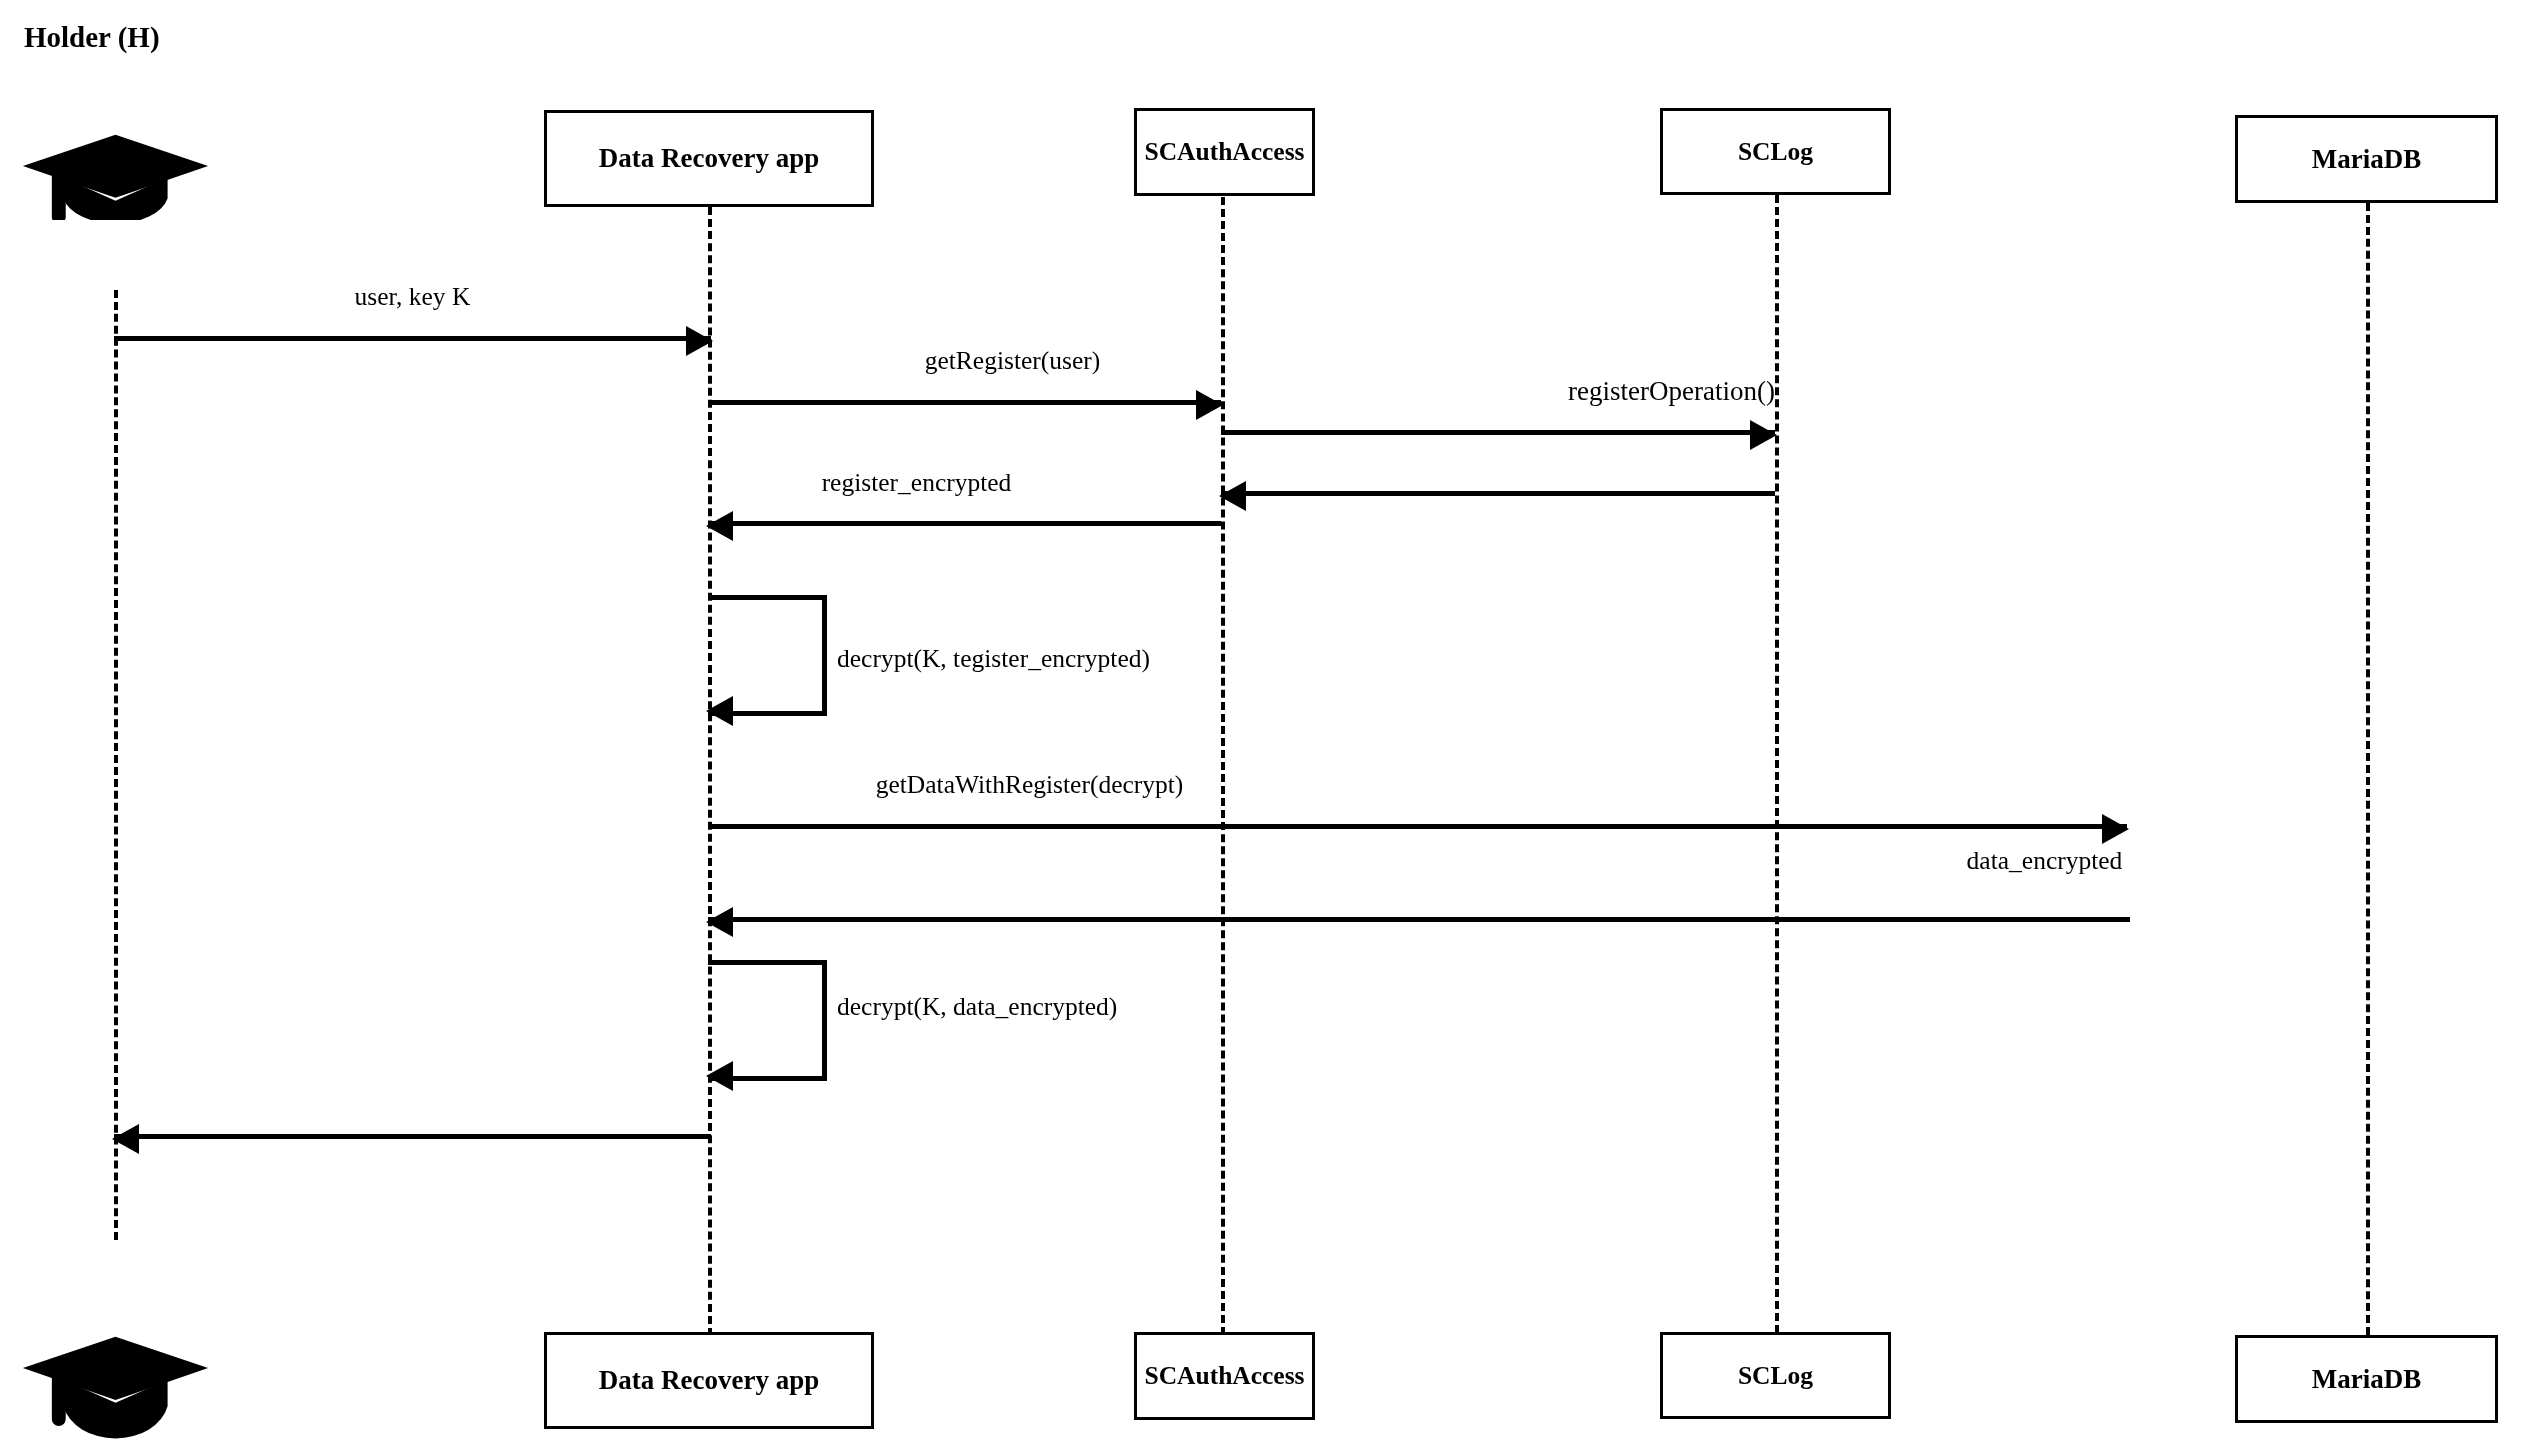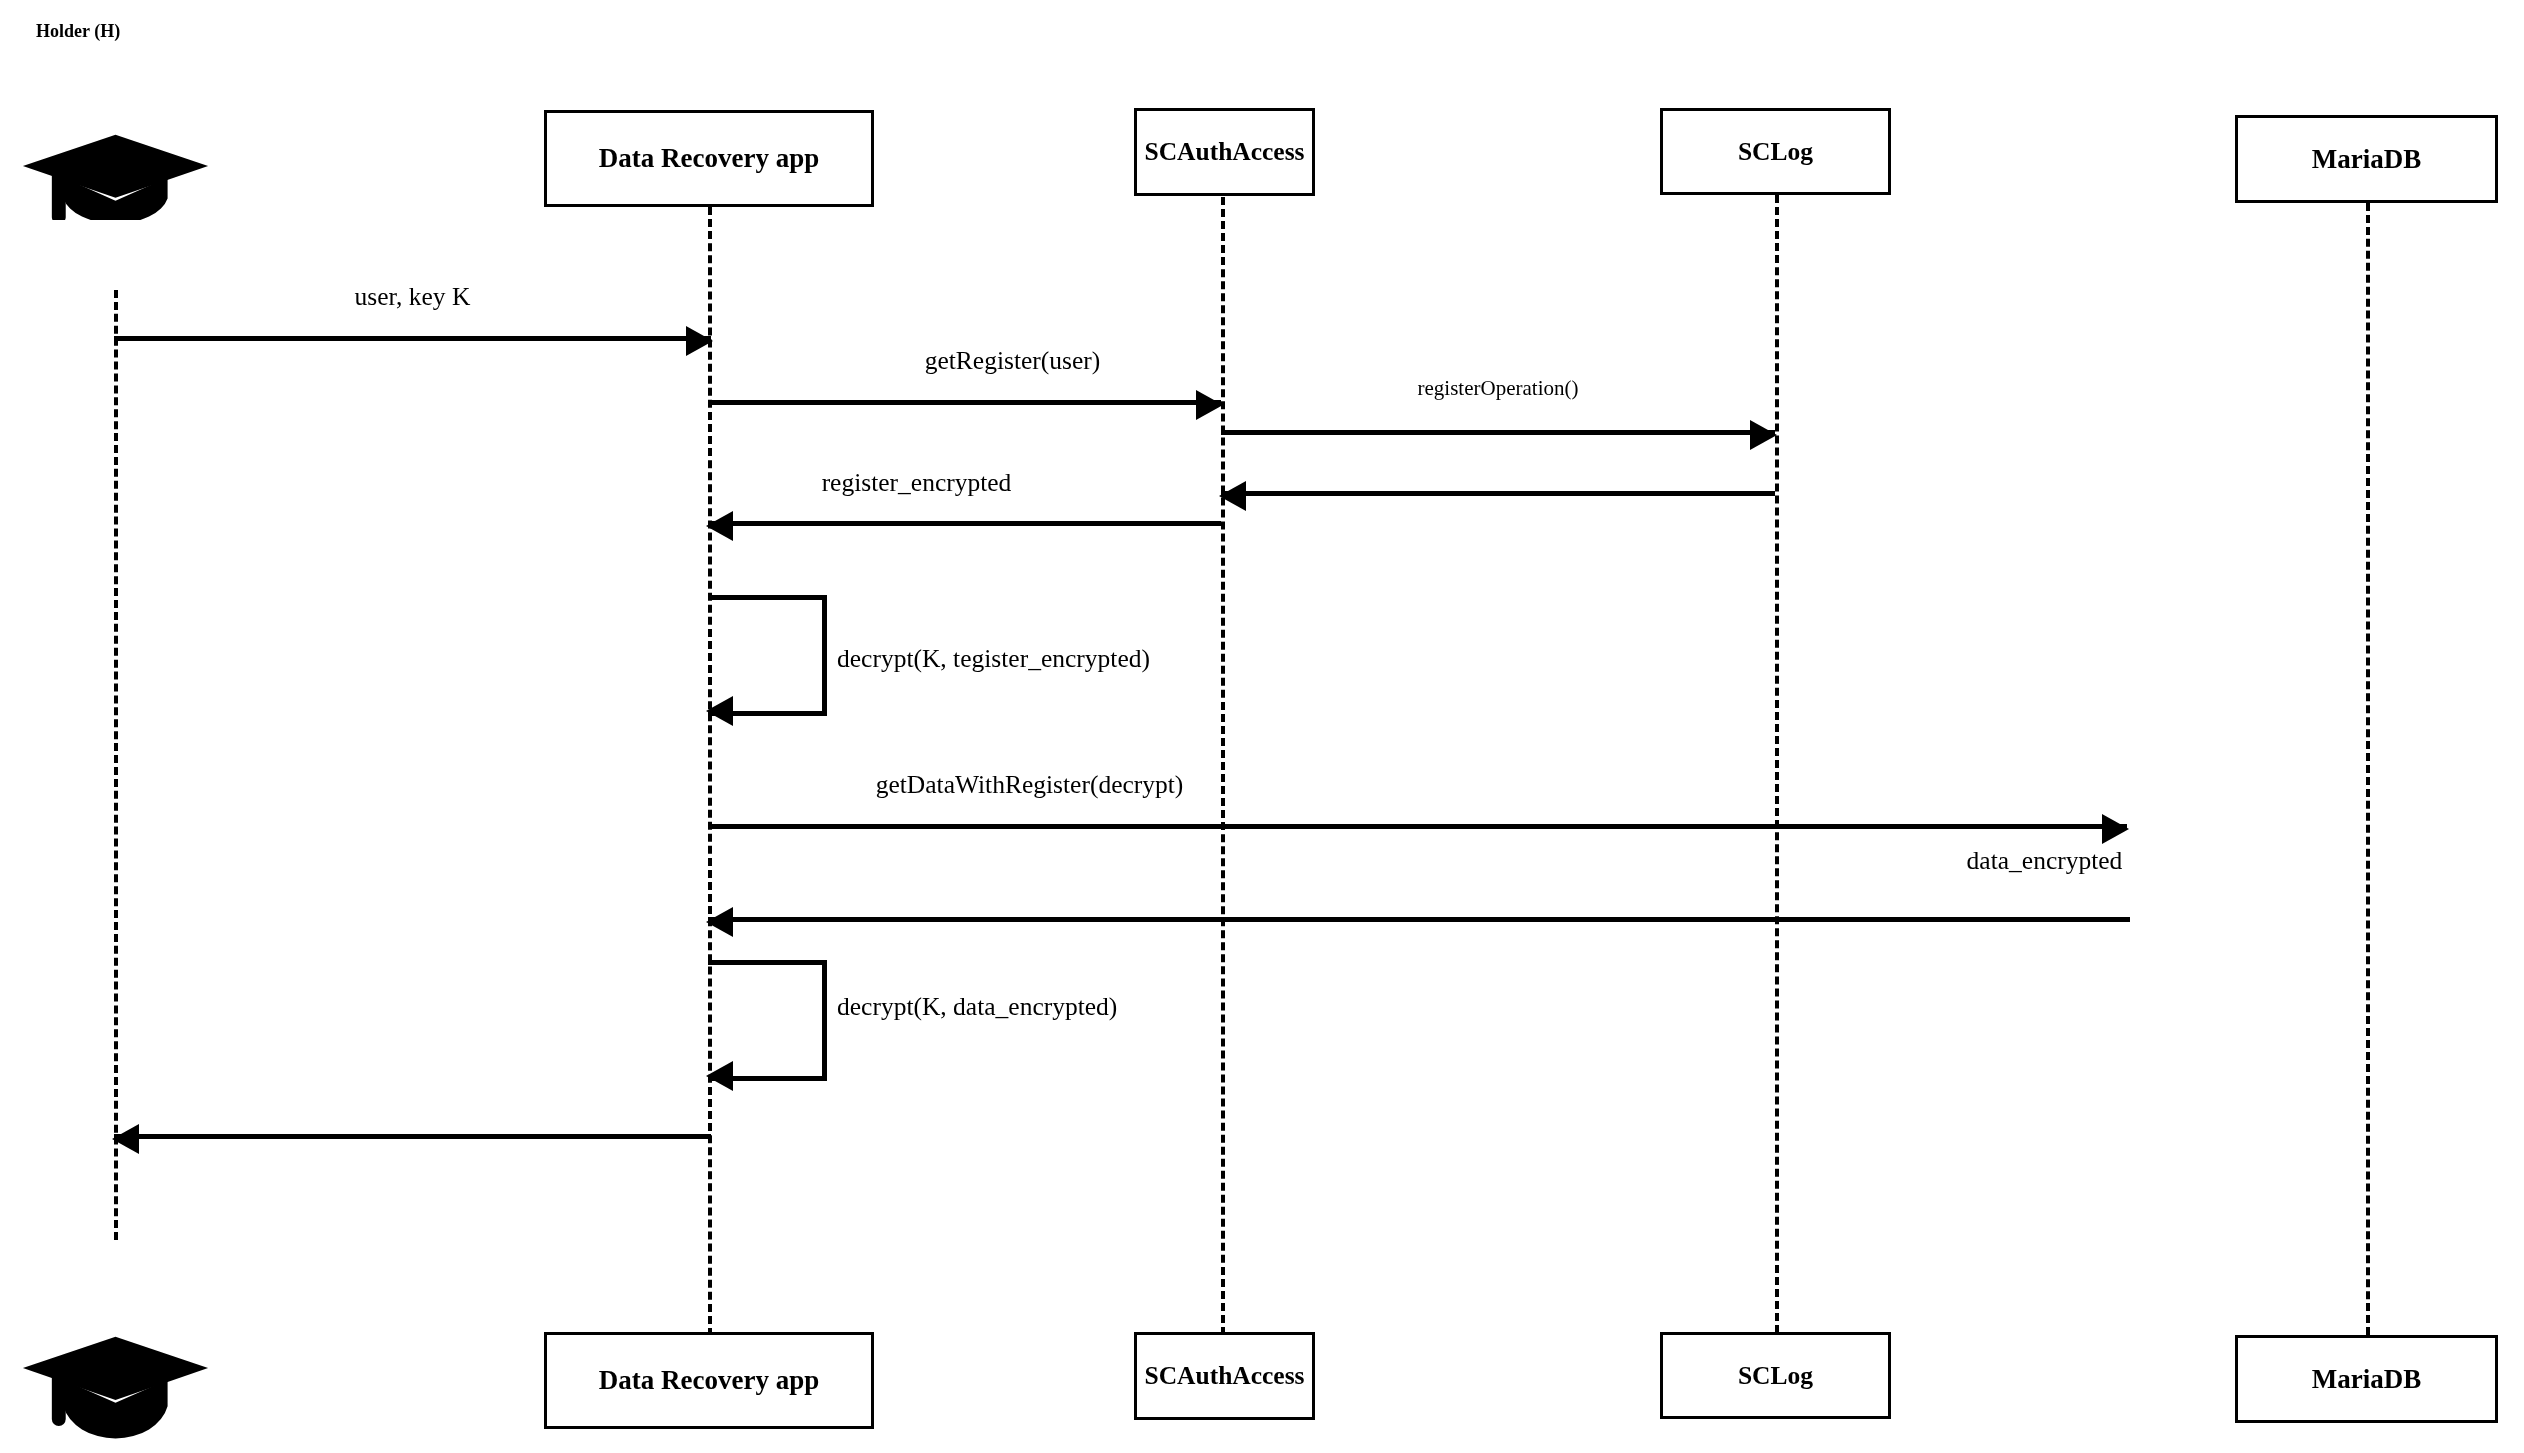--- a/index.html
+++ b/index.html
@@ -105,21 +105,21 @@
   .actor{
     position:absolute;
     z-index:6;
   }
 </style>
 </head>
 <body>
 
 <div id="canvas">
 
-  <div class="ttl" style="left:36px; top:21px; font-size:18px;">Holder (H)</div>
+  <div class="ttl" style="left:24px; top:21px; font-size:29px;">Holder (H)</div>
 
   <div class="lifeline" style="left:114px;  top:290px;  height:950px;"></div>
   <div class="lifeline" style="left:708px; top:207px;  height:1129px;"></div>
   <div class="lifeline" style="left:1221px; top:197px;  height:1138px;"></div>
   <div class="lifeline" style="left:1775px; top:195px;  height:1138px;"></div>
   <div class="lifeline" style="left:2366px; top:203px;  height:1132px;"></div>
 
   <div class="actor" style="left:20px; top:130px;">
     <svg width="191" height="90" viewBox="0 0 330 155">
       <polygon points="165,8 325,62 165,117 5,62" fill="#000"></polygon>
@@ -147,21 +147,21 @@
   <div class="mlabel" style="left:114px; top:282px; width:597px; font-size:25.5px;">user, key K</div>
   <div class="msg" style="left:114px; top:336px; width:597px;">
     <i class="head-r"></i>
   </div>
 
   <div class="mlabel" style="left:708px; top:346px; width:513px; font-size:25.5px;margin-left:48px;">getRegister(user)</div>
   <div class="msg" style="left:708px; top:400px; width:513px;">
     <i class="head-r"></i>
   </div>
 
-  <div class="mlabel" style="left:1221px; top:376px; width:554px; font-size:21px;">registerOperation()</div>
+  <div class="mlabel" style="left:1221px; top:376px; width:554px; font-size:27px;text-align:right;">registerOperation()</div>
   <div class="msg" style="left:1221px; top:430px; width:554px;">
     <i class="head-r"></i>
   </div>
 
   <div class="msg" style="left:1221px; top:491px; width:554px;">
     <i class="head-l"></i>
   </div>
 
   <div class="mlabel" style="left:708px; top:468px; width:417px; font-size:25.5px;">register_encrypted</div>
   <div class="msg" style="left:708px; top:521px; width:513px;">

